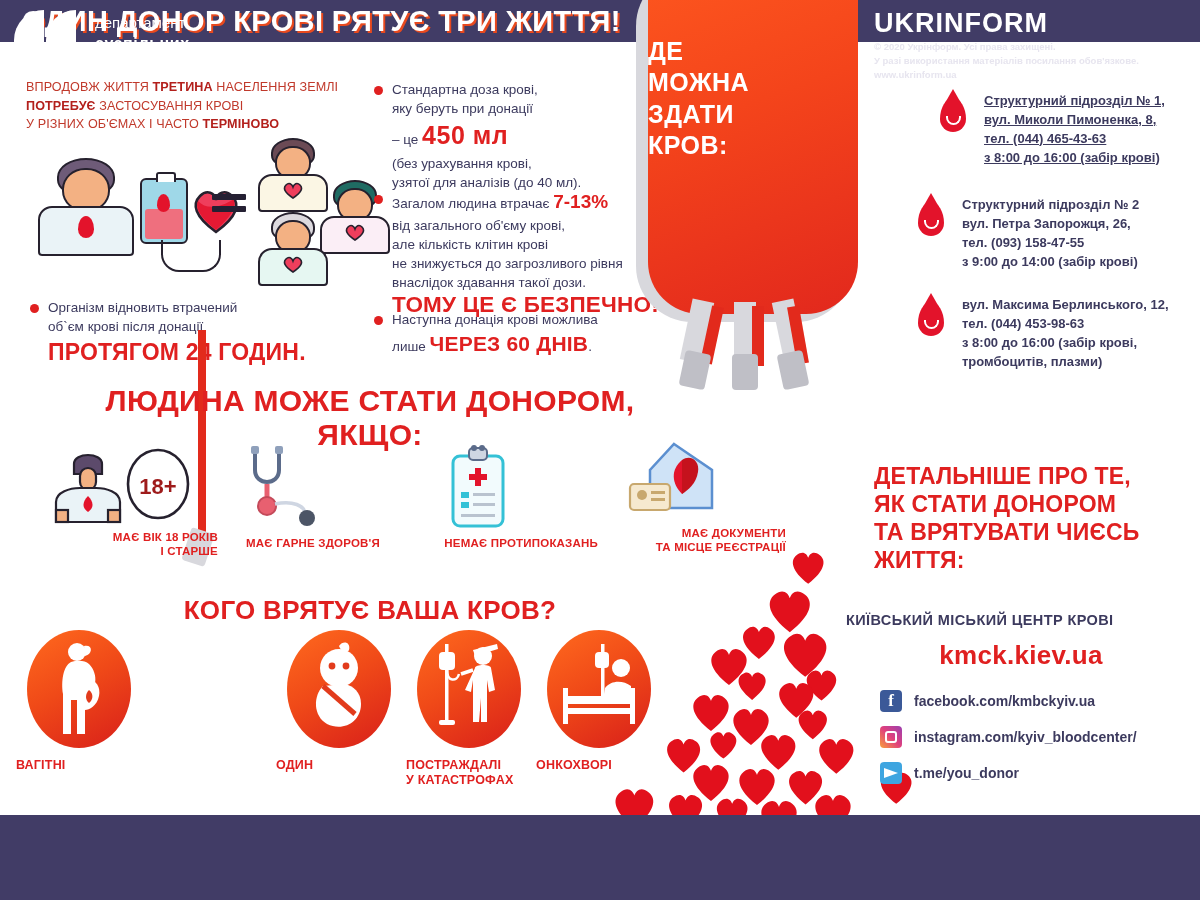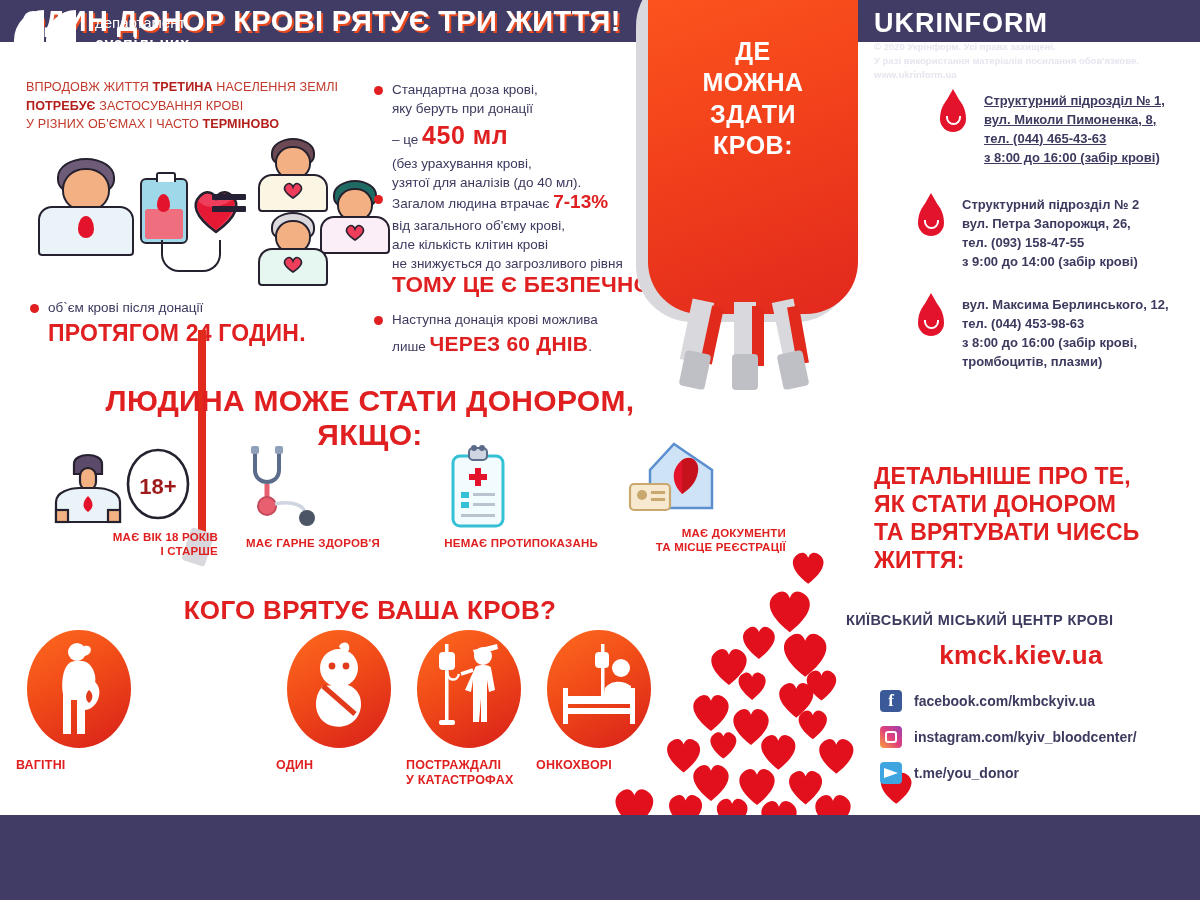--- a/index.html
+++ b/index.html
@@ -83,21 +83,21 @@
   .mini-bag .tab{position:absolute;left:14px;top:-8px;width:16px;height:8px;border:2.5px solid #26212e;border-bottom:none;border-radius:3px 3px 0 0;background:#fff;}
   .mini-tube{position:absolute;left:131px;top:104px;width:56px;height:30px;border:2.5px solid #26212e;border-top:none;border-radius:0 0 18px 18px;}
   .big-heart-illus{position:absolute;left:160px;top:52px;width:52px;height:46px;}
 
   
   .bag-wrap{position:absolute;left:626px;top:-30px;width:270px;height:430px;}
   .bag-shadow{position:absolute;left:10px;top:0;width:216px;height:352px;background:#d8d8dd;border-radius:56px;}
   .bag{position:absolute;left:22px;top:-34px;width:210px;height:378px;border-radius:52px;
        background:linear-gradient(160deg,#ff5a1f 0%,#f4441b 45%,#e2281d 100%);}
   .bag-label{
-    position:absolute;left:22px;top:66px;width:210px;text-align:center;
+    position:absolute;left:22px;top:66px;width:210px;
     color:#fff;font-weight:bold;font-size:25px;line-height:1.25;letter-spacing:.5px;
   }
   .tube{position:absolute;background:#d8d8dd;}
   .tube-red{position:absolute;background:#e22a1c;}
   .clip{position:absolute;background:#bfbfc6;border-radius:4px;}
   .drop-line{position:absolute;left:198px;top:330px;width:8px;height:210px;background:#e22a1c;}
   .needle{position:absolute;left:186px;top:530px;width:24px;height:34px;background:#d8d8dd;border-radius:3px;transform:rotate(18deg);}
 
   
   .loc{position:absolute;}
@@ -247,27 +247,29 @@
     </div>
   </div>
 
   <div class="bullet" style="left:374px;top:189px;width:300px;">
     <div class="dot"></div>
     <div class="body">
       <div><span>Загалом людина втрачає </span><span class="pct">7-13%</span></div>
       <div>від загального об'єму крові,</div>
       <div>але кількість клітин крові</div>
       <div>не знижується  до загрозливого рівня</div>
+      <div>внаслідок здавання такої дози.</div>
       <div class="safe-line">ТОМУ ЦЕ Є БЕЗПЕЧНО!</div>
     </div>
   </div>
 
   <div class="bullet" style="left:30px;top:298px;width:330px;">
     <div class="dot"></div>
     <div class="body">
+      <div>Організм відновить втрачений</div>
       <div>об`єм крові після донації</div>
       <div class="hours24">ПРОТЯГОМ 24 ГОДИН.</div>
     </div>
   </div>
 
   <div class="bullet" style="left:374px;top:310px;width:300px;">
     <div class="dot"></div>
     <div class="body">
       <div>Наступна донація крові можлива</div>
       <div><span>лише </span><span class="days60">ЧЕРЕЗ 60 ДНІВ</span><span>.</span></div>

